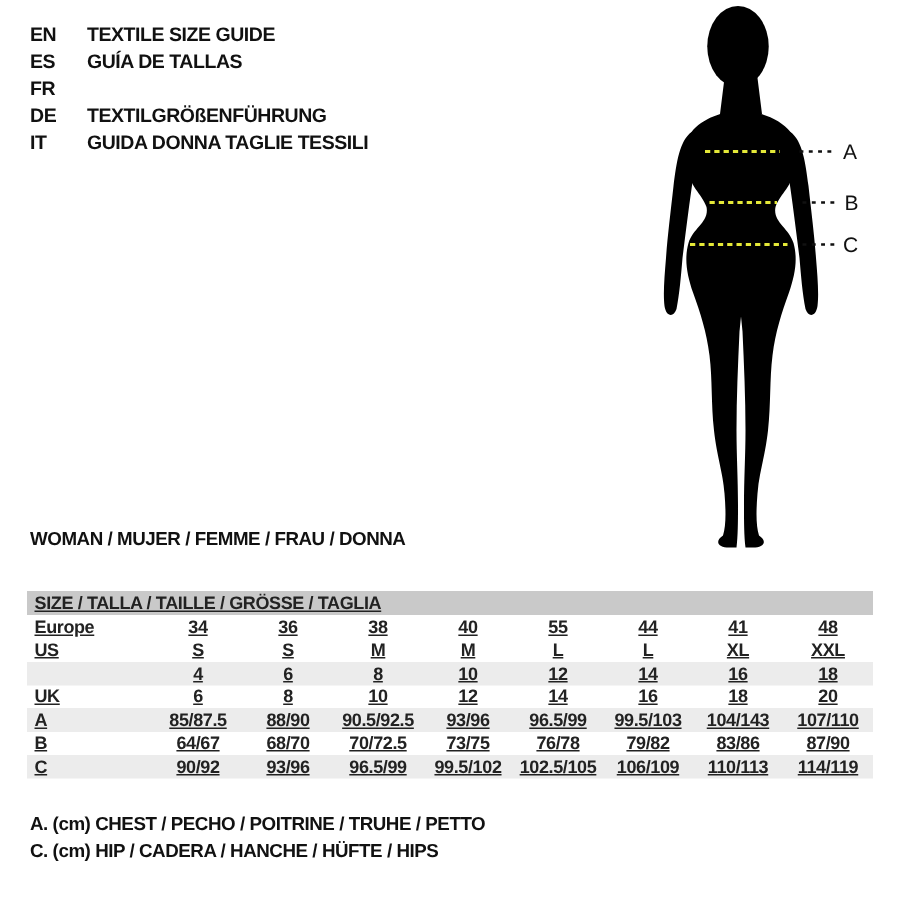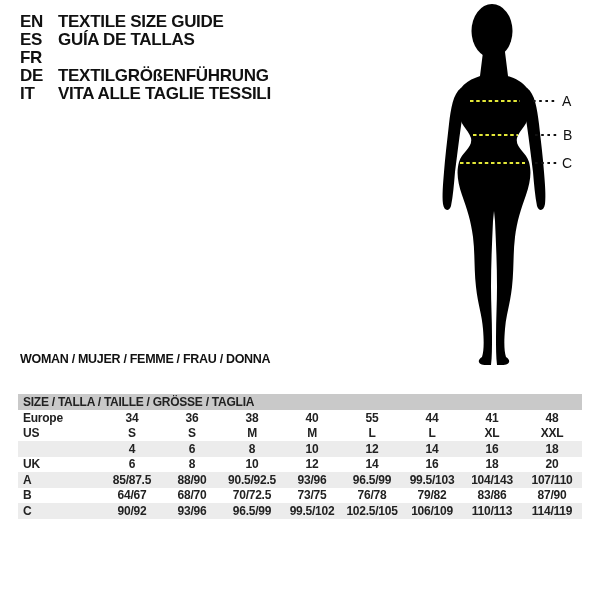--- a/index.html
+++ b/index.html
@@ -3,31 +3,31 @@
 <meta charset="utf-8">
 <style>
   html,body{margin:0;padding:0;}
   body{
     width:600px;height:600px;position:relative;background:#ffffff;
     font-family:"Liberation Sans",sans-serif;color:#111;overflow:hidden;
   }
   
   .langs{position:absolute;left:20px;top:13px;}
   .lang-row{display:flex;height:18px;align-items:center;
-    font-weight:bold;font-size:17px;letter-spacing:-0.3px;}
+    font-weight:bold;font-size:13px;letter-spacing:-0.3px;}
   .lang-code{width:38px;flex:0 0 38px;}
   
   .figure{position:absolute;left:398px;top:0;width:202px;height:375px;}
   
   .section-title{position:absolute;left:20px;top:352px;
     font-weight:bold;font-size:12.5px;letter-spacing:-0.3px;}
   
   .size-table{position:absolute;left:18px;top:394px;width:564px;
     border-collapse:collapse;table-layout:fixed;
-    font-weight:bold;font-size:12px;letter-spacing:-0.25px;color:#222;}
+    font-weight:bold;font-size:12px;letter-spacing:-0.25px;color:#222;text-decoration:underline;}
   .size-table td{padding:0;height:15.5px;text-align:center;vertical-align:middle;
     white-space:nowrap;overflow:hidden;}
   .size-table td.lbl{text-align:left;padding-left:5px;}
   .size-table tr.head td{background:#c9c9c9;text-align:left;padding-left:5px;height:16px;}
   .size-table tr.shaded td{background:#ececec;}
   .size-table col.c-lbl{width:84px;}
   
   .legend{position:absolute;left:20px;top:540px;}
   .legend-line{font-weight:bold;font-size:12.5px;line-height:18px;letter-spacing:-0.3px;}
 </style>
@@ -45,21 +45,21 @@
   </div>
   <div class="lang-row">
     <span class="lang-code">FR</span>
   </div>
   <div class="lang-row">
     <span class="lang-code">DE</span>
     <span class="lang-label">TEXTILGRÖßENFÜHRUNG</span>
   </div>
   <div class="lang-row">
     <span class="lang-code">IT</span>
-    <span class="lang-label">VITA ALLE TAGLIE TESSILI</span>
+    <span class="lang-label">GUIDA DONNA TAGLIE TESSILI</span>
   </div>
 </div>
 
 <div class="figure">
   <svg width="202" height="375" viewBox="0 0 202 375" xmlns="http://www.w3.org/2000/svg">
     <g fill="#000">
 
       <ellipse cx="94" cy="31" rx="20.5" ry="27"></ellipse>
 
       <path d="M 86 44 L 106 44 L 110 76 L 82 76 Z"></path>
@@ -227,13 +227,15 @@
     <td>99.5/102</td>
     <td>102.5/105</td>
     <td>106/109</td>
     <td>110/113</td>
     <td>114/119</td>
   </tr>
 </tbody>
   </table>
 
 <div class="legend">
+  <div class="legend-line">A. (cm) CHEST / PECHO / POITRINE / TRUHE / PETTO</div>
+  <div class="legend-line">C. (cm) HIP / CADERA / HANCHE / HÜFTE / HIPS</div>
 </div>
 
 </body></html>

